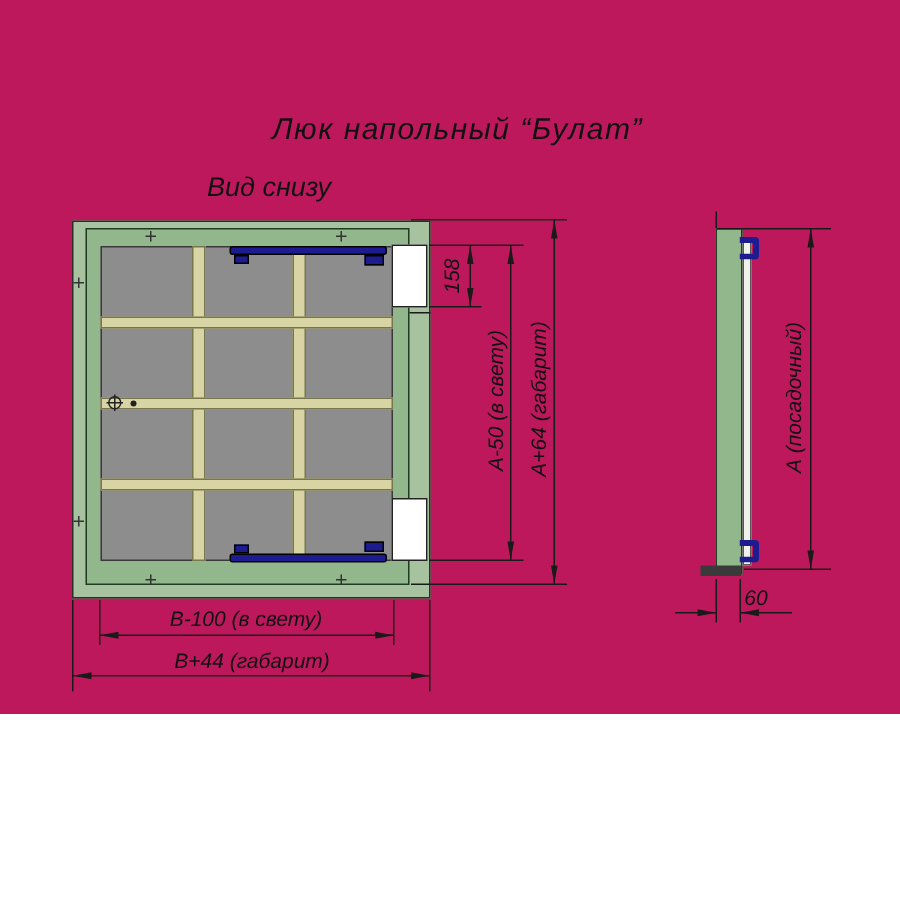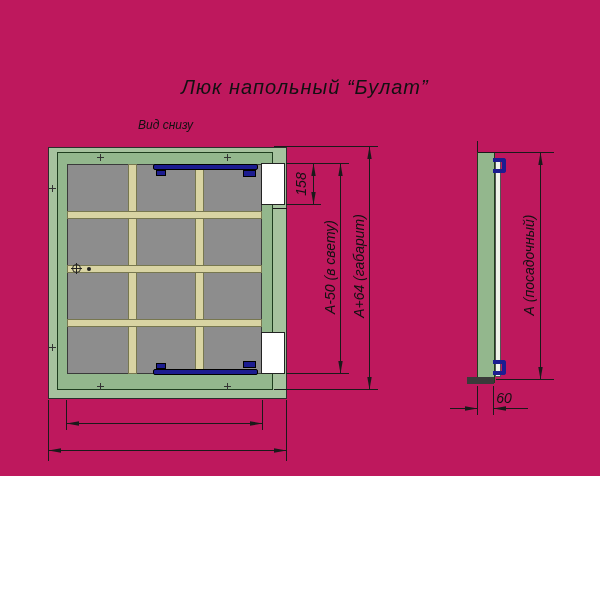--- a/index.html
+++ b/index.html
@@ -6,21 +6,21 @@
     --frame-green:#a6c29e; --lid-green:#93b78d; --panel-gray:#8d8d8d;
     --beam-beige:#d9d4a3; --hinge-navy:#1c1c90; --line:#1a1a1a; --watermark-gray:#bcbcbc;
   }
   html,body{margin:0;padding:0;background:#fff;}
   #canvas{position:relative;width:600px;height:476px;background:#be185d;overflow:hidden;
           font-family:"Liberation Sans",sans-serif;color:#111;}
   .abs{position:absolute;box-sizing:border-box;}
   
   .title{font-size:20px;font-style:italic;font-weight:500;letter-spacing:1px;white-space:nowrap;
          transform:translate(-50%,-50%);}
-  .viewlabel{font-size:12px;font-style:italic;font-weight:500;white-space:nowrap;transform:translateY(-50%);}
+  .viewlabel{font-size:18px;font-style:italic;font-weight:500;white-space:nowrap;transform:translateY(-50%);}
   .dimtext{font-size:14px;font-style:italic;white-space:nowrap;transform:translate(-50%,-50%);}
   .dimtext.vert{transform:translate(-50%,-50%) rotate(-90deg);}
   .watermark{font-family:"DejaVu Sans",sans-serif;font-size:84px;font-weight:400;letter-spacing:2px;
              color:var(--watermark-gray);opacity:.55;white-space:nowrap;pointer-events:none;}
   
   .frame-outer{left:48px;top:147px;width:239px;height:252px;background:var(--frame-green);border:1px solid #2c2c2c;}
   .lid{left:57px;top:152px;width:216px;height:238px;background:var(--lid-green);border:1px solid #1e3d1e;}
   .panel{left:67px;top:164px;width:195px;height:210px;background:var(--panel-gray);border:1px solid #3a3a3a;}
   .beam{background:var(--beam-beige);border:1px solid #77774f;}
   .beam.v{top:164px;width:9px;height:210px;}
@@ -146,16 +146,18 @@
       <polygon points="540.5,379.5 538.3,367 542.7,367"></polygon>
 
       <polygon points="477.5,408.5 465,406.2 465,410.8"></polygon>
       <polygon points="493.5,408.5 506,406.2 506,410.8"></polygon>
     </g>
   </svg>
 
   <div class="abs dimtext vert" style="left:301px;top:184px">158</div>
   <div class="abs dimtext vert" style="left:330px;top:267px">А-50 (в свету)</div>
   <div class="abs dimtext vert" style="left:359px;top:266px">А+64 (габарит)</div>
+  <div class="abs dimtext" style="left:164px;top:412px">В-100 (в свету)</div>
+  <div class="abs dimtext" style="left:168px;top:440px">В+44 (габарит)</div>
   <div class="abs dimtext vert" style="left:529px;top:265px">А (посадочный)</div>
   <div class="abs dimtext" style="left:504px;top:398px">60</div>
 
 </div>
 
 </body></html>

